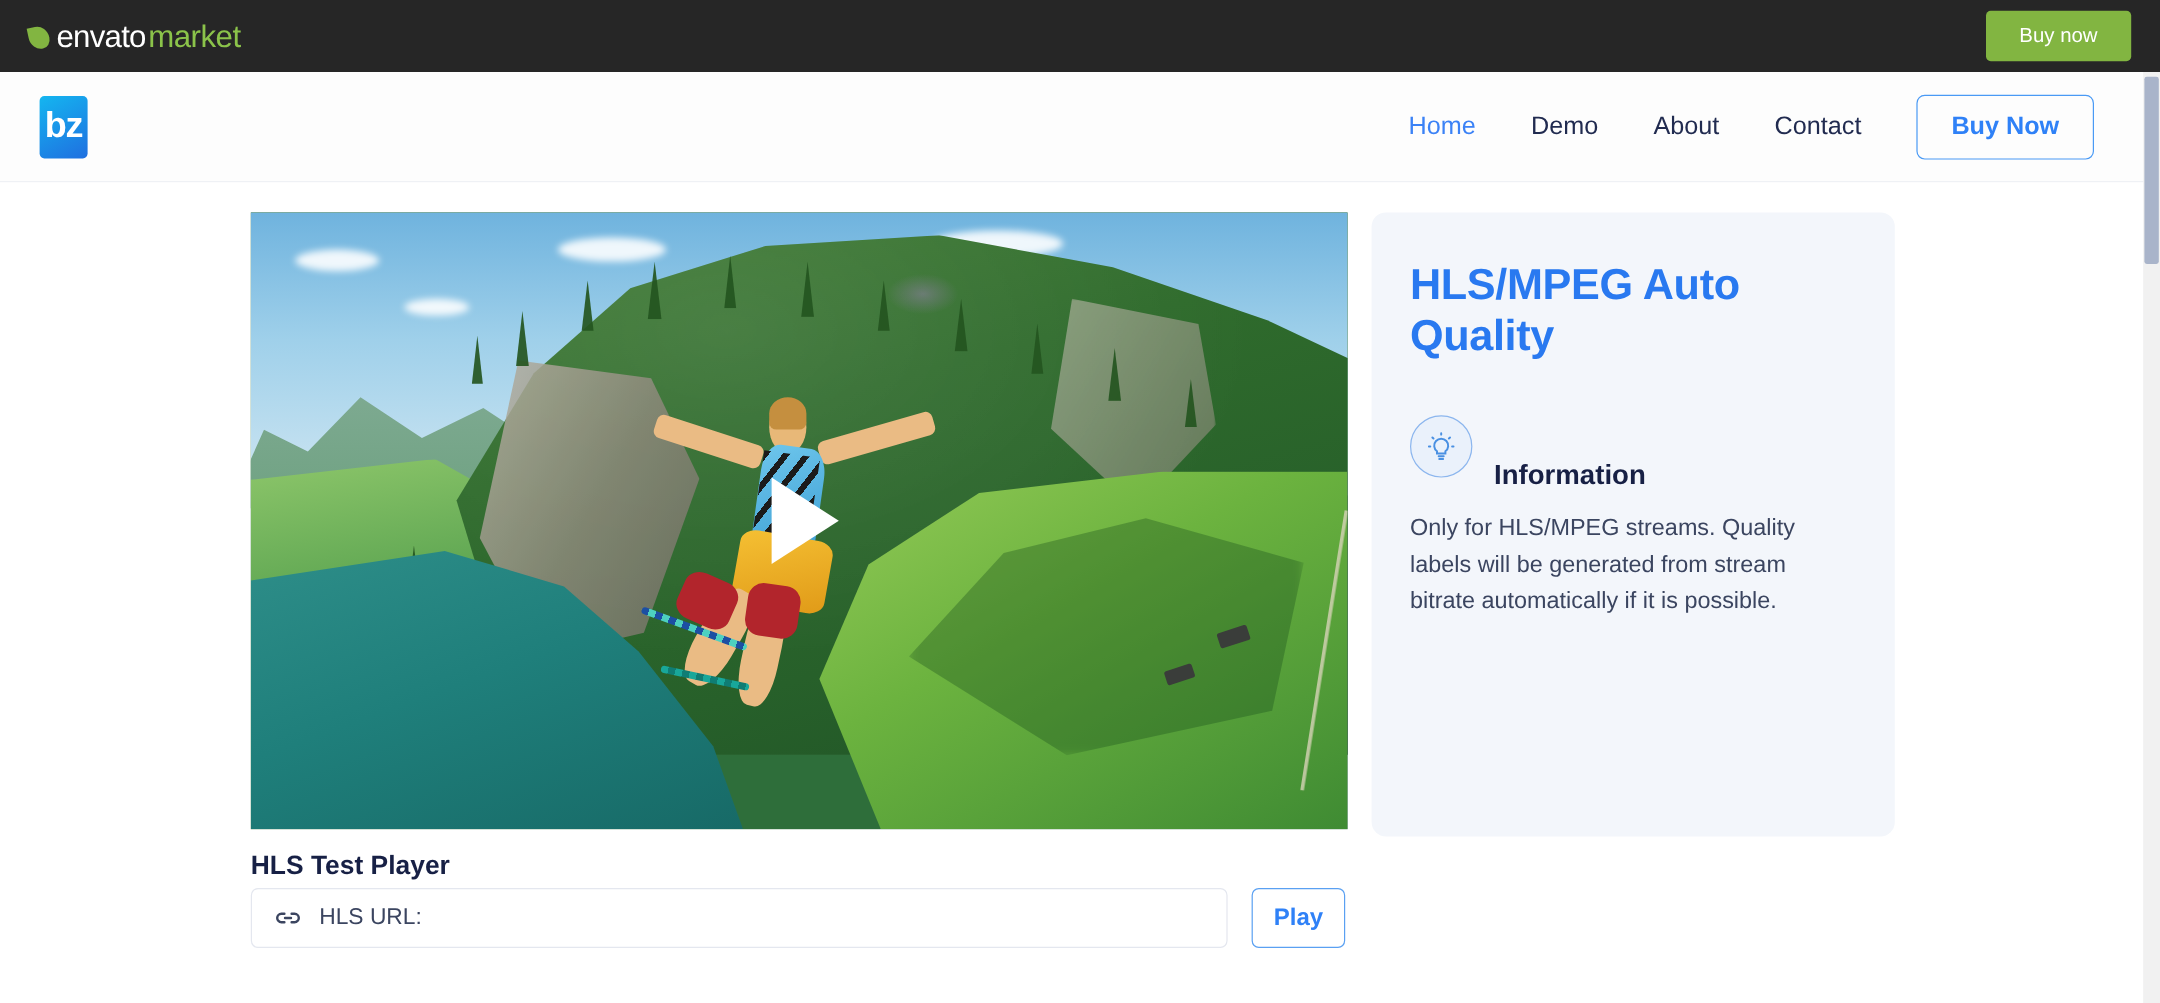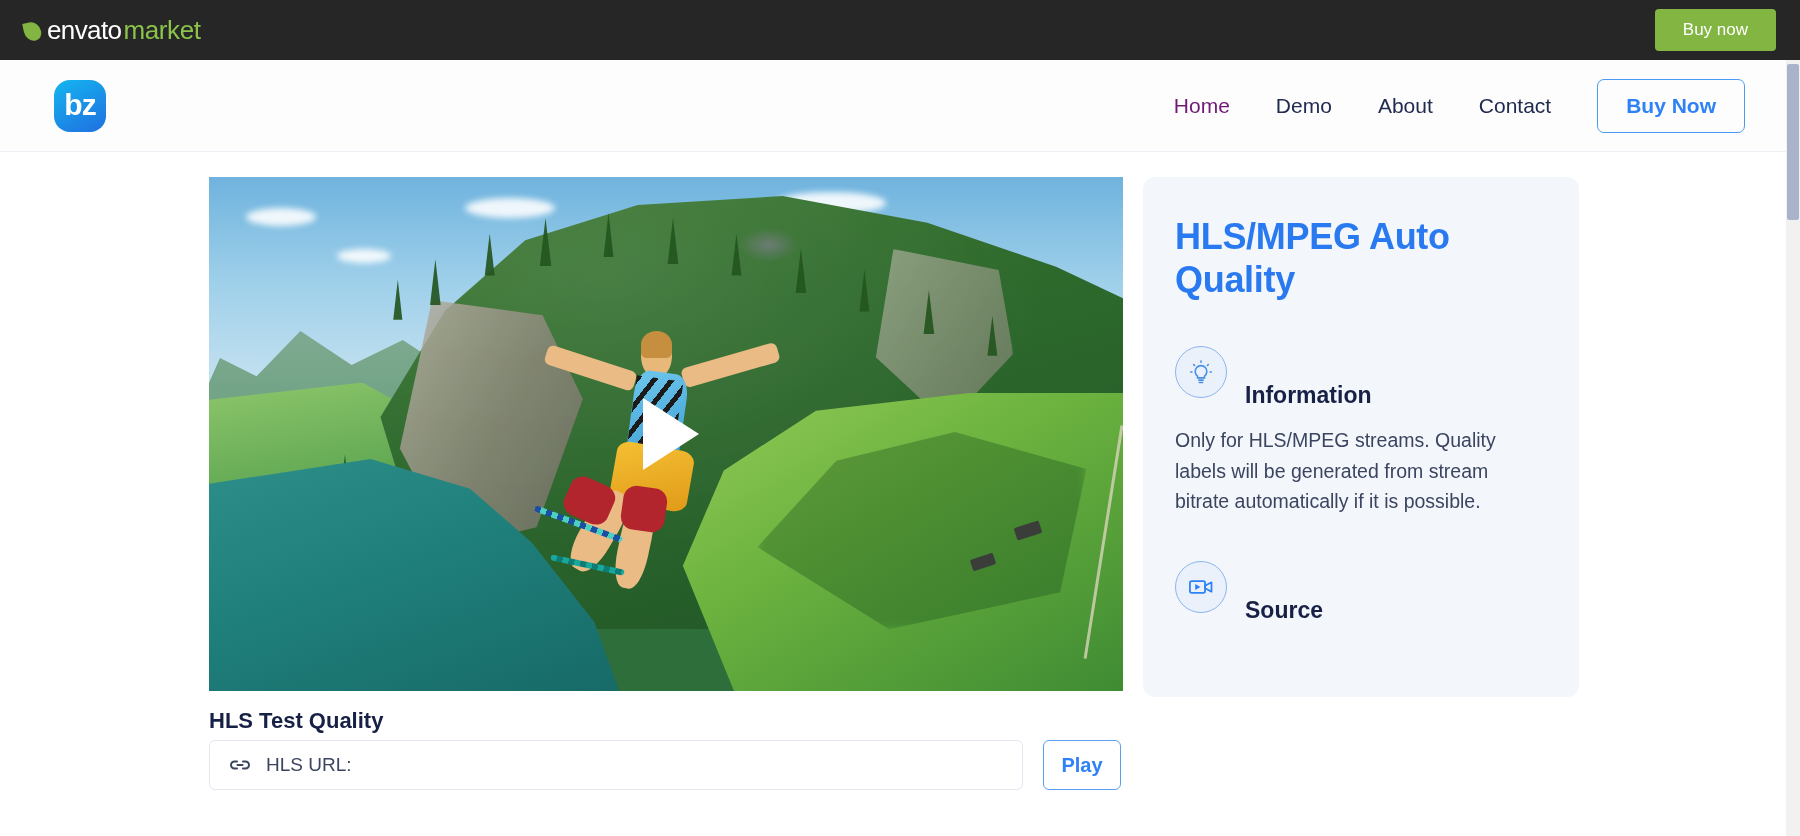--- a/index.html
+++ b/index.html
@@ -48,23 +48,23 @@
 
   
   .site-header {
     position: absolute; top: 60px; left: 0;
     width: 1789px; height: 92px;
     background: #fdfdfd;
     border-bottom: 1px solid #eceef3;
     display: flex; align-items: center;
   }
   .brand-logo {
-    margin-left: 54px;
-    width: 52px; height: 52px;
-    border-radius: 16px;
+    margin-left: 33px;
+    width: 40px; height: 52px;
+    border-radius: 4px;
     background: linear-gradient(150deg, #14b6f0 0%, #1f6fe0 100%);
     display: flex; align-items: center; justify-content: center;
     position: relative;
   }
   .brand-logo .bz {
     color: #ffffff;
     font-size: 30px;
     font-weight: bold;
     letter-spacing: -1px;
     line-height: 1;
@@ -74,21 +74,21 @@
     margin-left: auto; margin-right: 44px;
     display: flex; align-items: center; gap: 46px;
   }
   .nav-link {
     font-size: 21px;
     color: #212b50;
     text-decoration: none;
     cursor: pointer;
     white-space: nowrap;
   }
-  .nav-link.active { color: #701a75; }
+  .nav-link.active { color: #3b82f6; }
   .buy-now-outline {
     border: 1.5px solid #4a9af5;
     color: #2f81f7;
     background: transparent;
     font-size: 21px;
     font-weight: bold;
     border-radius: 7px;
     padding: 14px 28px;
     cursor: pointer;
     white-space: nowrap;
@@ -431,21 +431,21 @@
         <div class="j-pad-r"></div>
         <div class="cord"></div>
         <div class="cord2"></div>
       </div>
     </div>
     <div class="play-overlay">
       <div class="play-triangle"></div>
     </div>
   </div>
 
-  <div class="player-title">HLS Test Quality</div>
+  <div class="player-title">HLS Test Player</div>
   <div class="url-row">
     <div class="url-input-box">
       <span class="link-icon">
         <svg width="24" height="24" viewBox="0 0 24 24" fill="none" stroke="#3b4560" stroke-width="2" stroke-linecap="round">
           <path d="M9.5 12h5"></path>
           <path d="M9 8.5H6.5a3.5 3.5 0 1 0 0 7H9"></path>
           <path d="M15 8.5h2.5a3.5 3.5 0 1 1 0 7H15"></path>
         </svg>
       </span>
       <input class="url-input" type="text" placeholder="HLS URL:" style="">
@@ -465,29 +465,19 @@
             <path d="M10.6 21h2.8"></path>
             <path d="M12 2.6v1M5.7 5.6l.8.8M18.3 5.6l-.8.8M3.2 12h1M19.8 12h1"></path>
           </svg>
         </span>
         <span class="sec-label">Information</span>
       </div>
       <p class="sec-body">Only for HLS/MPEG streams. Quality labels will be generated from stream bitrate automatically if it is possible.</p>
     </div>
 
     <div class="sec">
-      <div class="sec-head">
-        <span class="icon-circle">
-          <svg width="28" height="28" viewBox="0 0 24 24" fill="none" stroke="#2f81f7" stroke-width="1.5" stroke-linejoin="round">
-            <rect x="2.5" y="7" width="13" height="10" rx="1.5"></rect>
-            <path d="M15.5 11l5.5-3v8l-5.5-3z"></path>
-            <path d="M7 9.5l4.5 2.5L7 14.5z" fill="#2f81f7" stroke="none"></path>
-          </svg>
-        </span>
-        <span class="sec-label">Source</span>
-      </div>
     </div>
   </aside>
 
 </div>
 
 <div class="scroll-track"></div>
 <div class="scroll-thumb"></div>
 
 </body></html>

